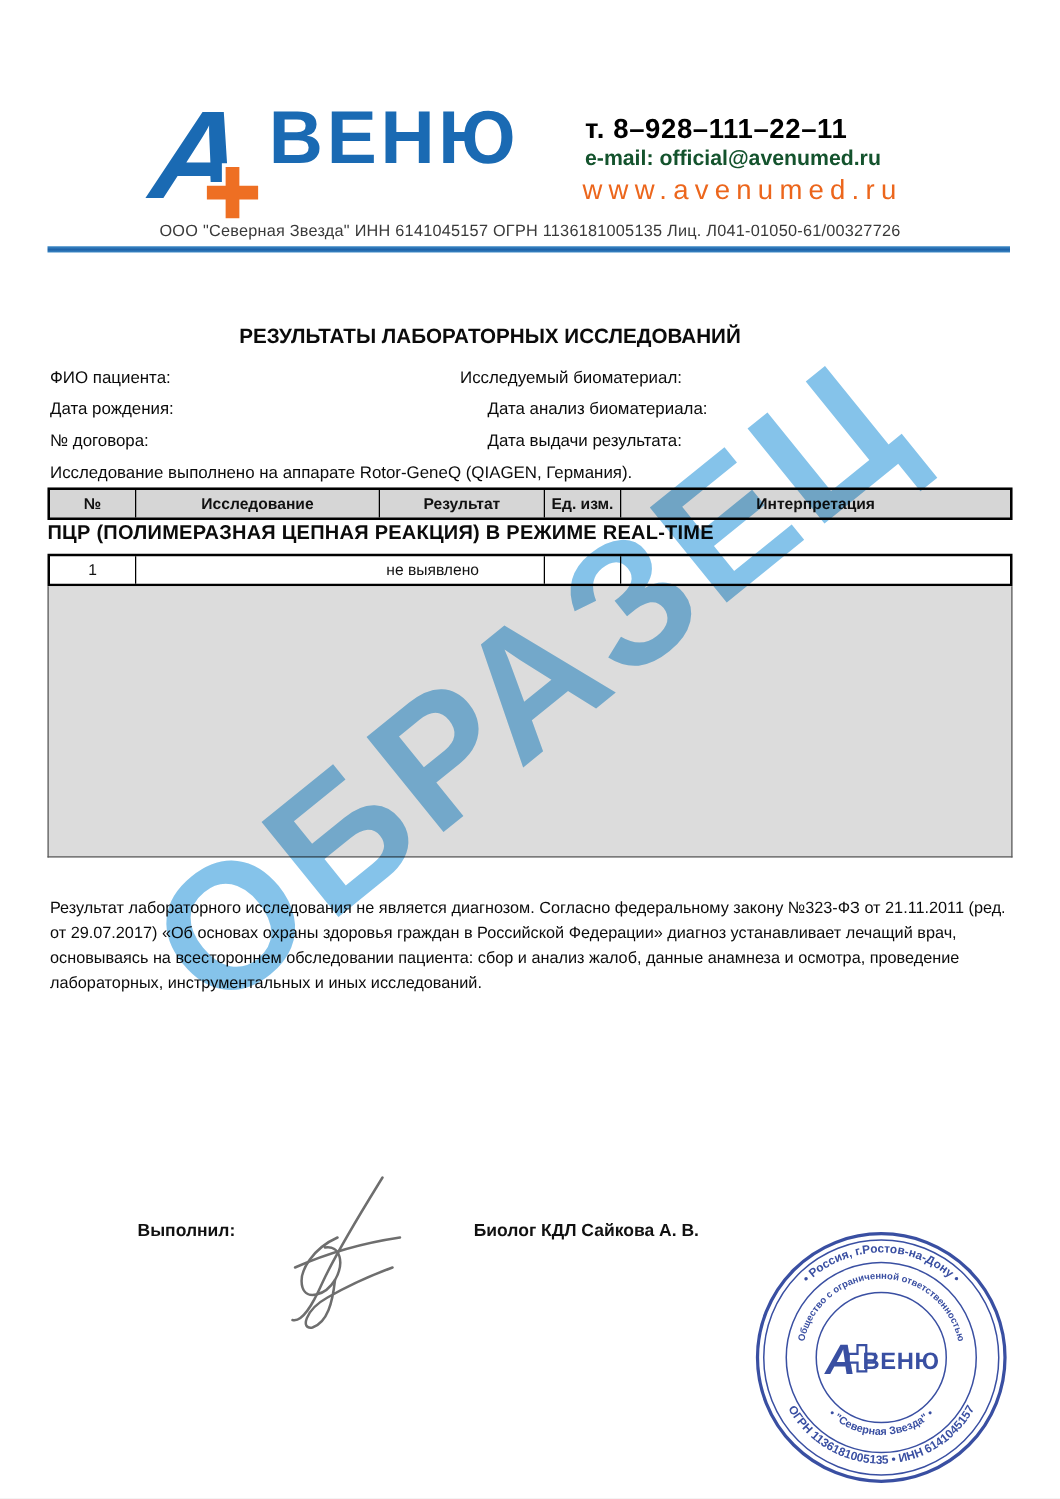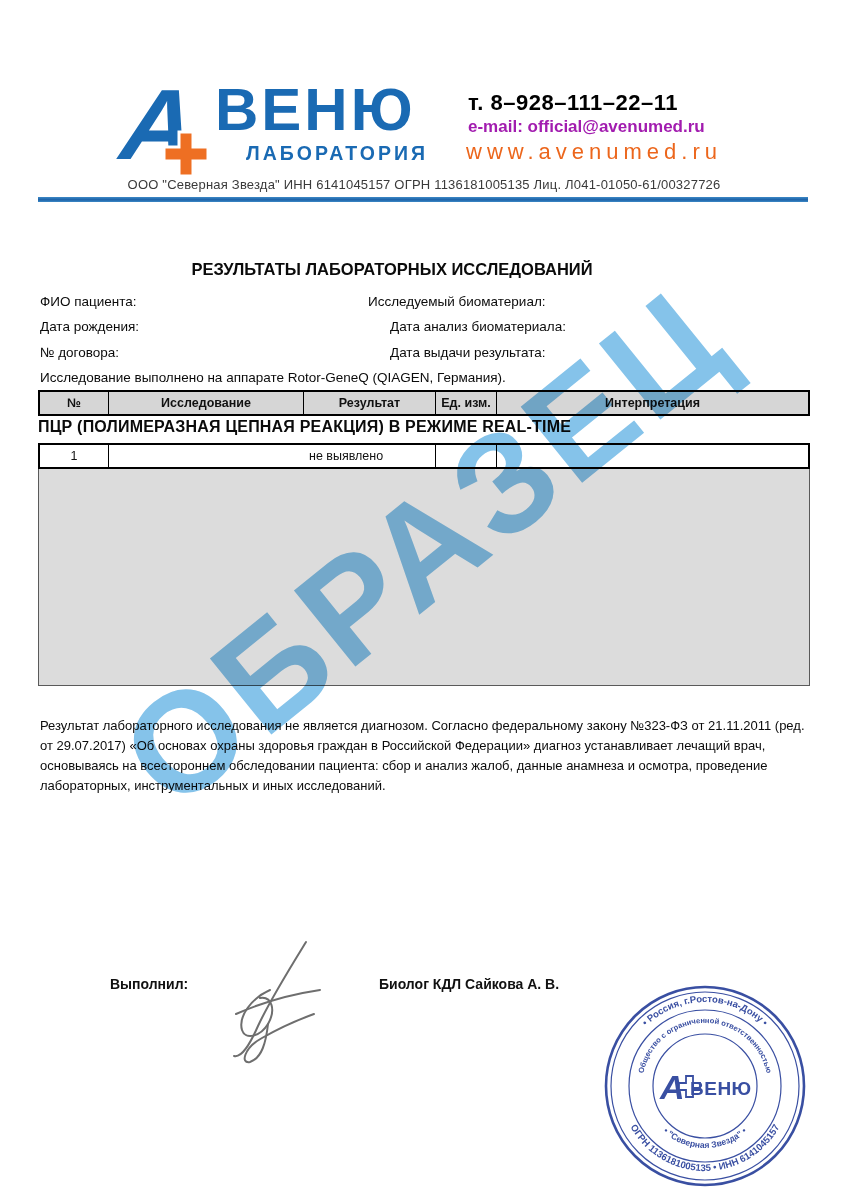--- a/index.html
+++ b/index.html
@@ -11,21 +11,21 @@
 
   
   .logo-a{
     left:122px;top:74px;font-size:100px;line-height:100px;font-weight:bold;font-style:italic;
     color:#1a6ab3;transform:skewX(-6deg);
   }
   .logo-cross{left:160px;top:128px;}
   .logo-word{left:215px;top:80px;font-size:60px;line-height:60px;font-weight:bold;color:#1a6ab3;letter-spacing:3px;}
   .logo-sub{left:246px;top:142px;font-size:19.5px;font-weight:bold;color:#1a6ab3;letter-spacing:3px;}
   .contact-phone{left:468px;top:90px;font-size:22px;font-weight:bold;color:#000000;letter-spacing:.5px;}
-  .contact-email{left:468px;top:117px;font-size:17px;font-weight:bold;color:#a21caf;}
+  .contact-email{left:468px;top:117px;font-size:17px;font-weight:bold;color:#14532d;}
   .contact-web{left:466px;top:139px;font-size:22px;color:#ec661c;letter-spacing:5px;}
   .company-line{left:0;top:177px;width:848px;text-align:center;font-size:13px;color:#3a3a3a;letter-spacing:.2px;}
   .blue-rule{left:38px;top:197px;width:770px;height:5px;background:linear-gradient(to bottom,#3d89c6,#1d62a8 55%,#3d89c6);}
 
   
   .doc-title{left:0;top:260px;width:784px;text-align:center;font-size:16.5px;font-weight:bold;color:#0b0b0b;}
   .field{font-size:13.5px;color:#0b0b0b;}
   .fl0{left:40px;top:294px;} .fl1{left:40px;top:319px;} .fl2{left:40px;top:345px;}
   .fr0{left:368px;top:294px;} .fr1{left:390px;top:319px;} .fr2{left:390px;top:345px;}
   .device-note{left:40px;top:370px;font-size:13.5px;color:#0b0b0b;}
@@ -62,21 +62,20 @@
 </head>
 <body>
 
 <div class="page">
 
   <div class="abs logo-a">А</div>
   <svg class="abs logo-cross" width="52" height="52" viewBox="0 0 52 52">
     <path d="M19,4 h14 v15 h15 v14 h-15 v15 h-14 v-15 h-15 v-14 h15 z" fill="#ee6f23" stroke="#ffffff" stroke-width="3"></path>
   </svg>
   <div class="abs logo-word">ВЕНЮ</div>
-  <div class="abs logo-sub">ЛАБОРАТОРИЯ</div>
 
   <div class="abs contact-phone">т. 8–928–111–22–11</div>
   <div class="abs contact-email">e-mail: official@avenumed.ru</div>
   <div class="abs contact-web">www.avenumed.ru</div>
 
   <div class="abs company-line">ООО "Северная Звезда" ИНН 6141045157 ОГРН 1136181005135 Лиц. Л041-01050-61/00327726</div>
   <div class="abs blue-rule"></div>
 
   <div class="abs doc-title">РЕЗУЛЬТАТЫ ЛАБОРАТОРНЫХ ИССЛЕДОВАНИЙ</div>
 

